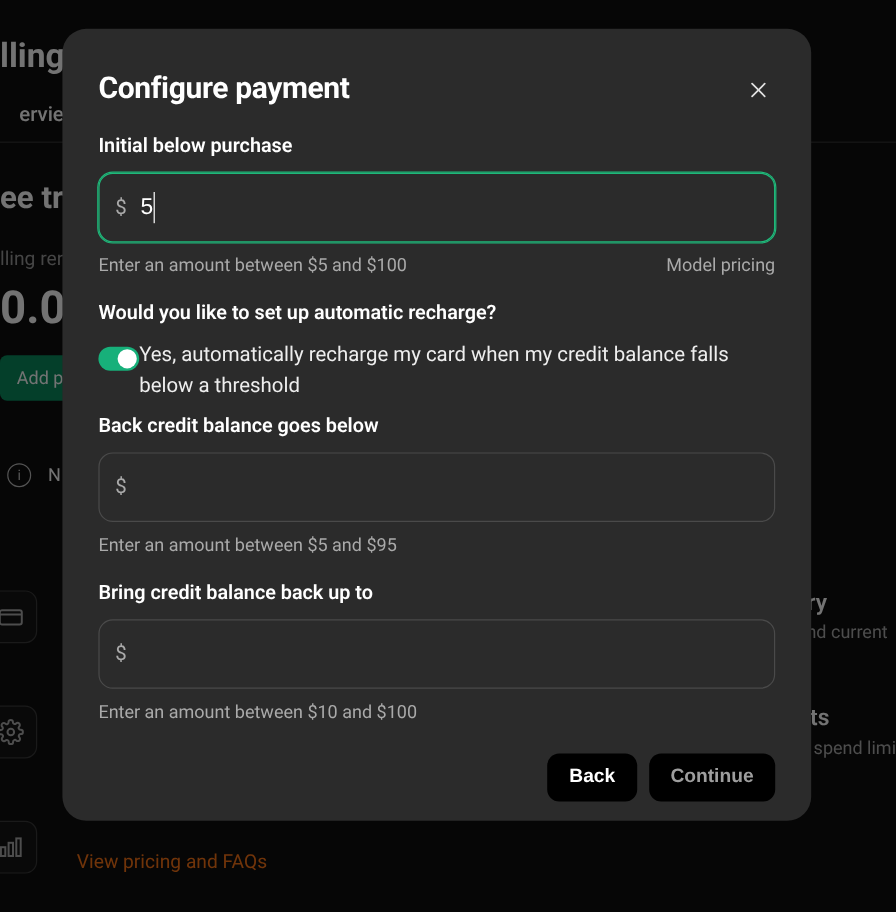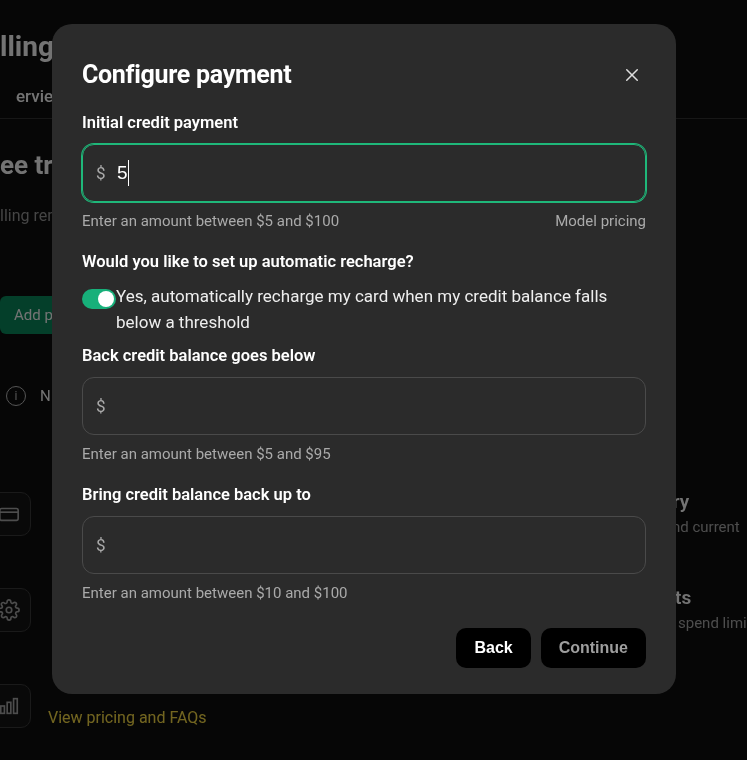--- a/index.html
+++ b/index.html
@@ -123,39 +123,39 @@
       color: #fff;
     }
     .bg-side-sub-2 {
       position: absolute;
       top: 614px; left: 678px;
       font-size: 15px;
       color: #aaa;
     }
     .bg-faq {
       position: absolute;
-      top: 708px; left: 48px;
+      top: 708px; left: 64px;
       font-size: 16px;
-      color: #fde047;
+      color: #f97316;
     }
 
     
     .modal-overlay {
       position: absolute;
       top: 0; left: 0; right: 0; bottom: 0;
       background: rgba(0,0,0,0.55);
     }
     .modal {
       position: absolute;
       top: 24px;
       left: 52px;
       width: 624px;
       background: #2b2b2b;
       border-radius: 20px;
-      padding: 36px 30px 26px 30px;
+      padding: 36px 30px 16px 30px;
     }
     .modal-header {
       display: flex;
       justify-content: space-between;
       align-items: center;
       margin-bottom: 24px;
     }
     .modal-title {
       font-size: 25px;
       font-weight: 700;
@@ -287,20 +287,21 @@
   </style>
 </head>
 <body>
 
 <div class="bg-page">
   <div class="bg-heading">lling</div>
   <div class="bg-tab">erview</div>
   <div class="bg-tab-underline"></div>
   <div class="bg-free">ee tri</div>
   <div class="bg-credit-rem">lling ren</div>
+  <div class="bg-credit-val">0.0</div>
   <div class="bg-addpay">Add pay</div>
   <div class="bg-banner">
     <span class="bg-info-icon">i</span>
     <span>N</span>
   </div>
   <div class="bg-icon-box bg-icon-1">
     <svg width="22" height="22" viewBox="0 0 24 24" fill="none" stroke="currentColor" stroke-width="1.8">
         <rect x="2" y="6" width="20" height="13" rx="2"></rect>
         <line x1="2" y1="10" x2="22" y2="10"></line>
       </svg>
@@ -331,21 +332,21 @@
   <div class="modal-header">
     <div class="modal-title">Configure payment</div>
     <div class="close-btn">
       <svg viewBox="0 0 24 24" fill="none" stroke="currentColor" stroke-width="2" stroke-linecap="round">
           <line x1="5" y1="5" x2="19" y2="19"></line>
           <line x1="19" y1="5" x2="5" y2="19"></line>
         </svg>
     </div>
   </div>
 
-  <div class="field-label">Initial credit payment</div>
+  <div class="field-label">Initial below purchase</div>
   <div class="input-wrap focused">
     <span class="currency">$</span>
     <input class="text-input active" type="text" value="5" style="">
     <span class="caret"></span>
   </div>
   <div class="hint-row">
     <span>Enter an amount between $5 and $100</span>
     <span class="link">Model pricing</span>
   </div>
 

